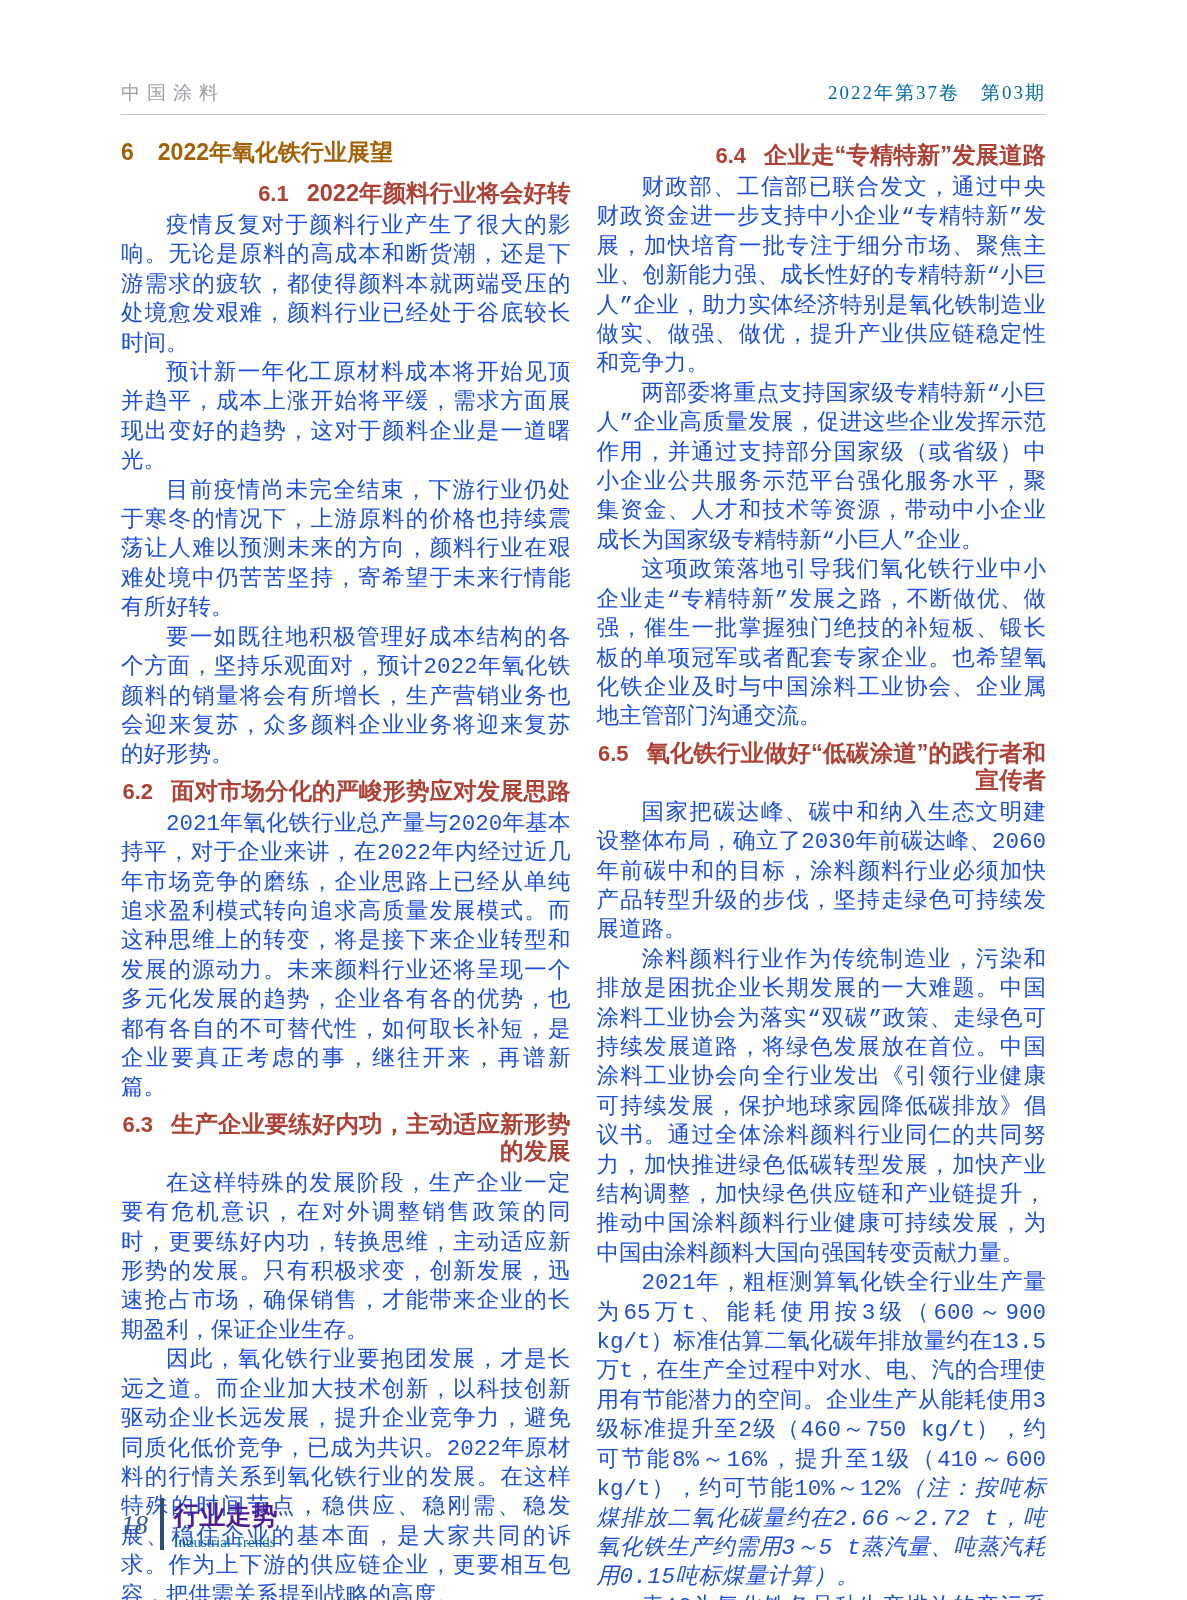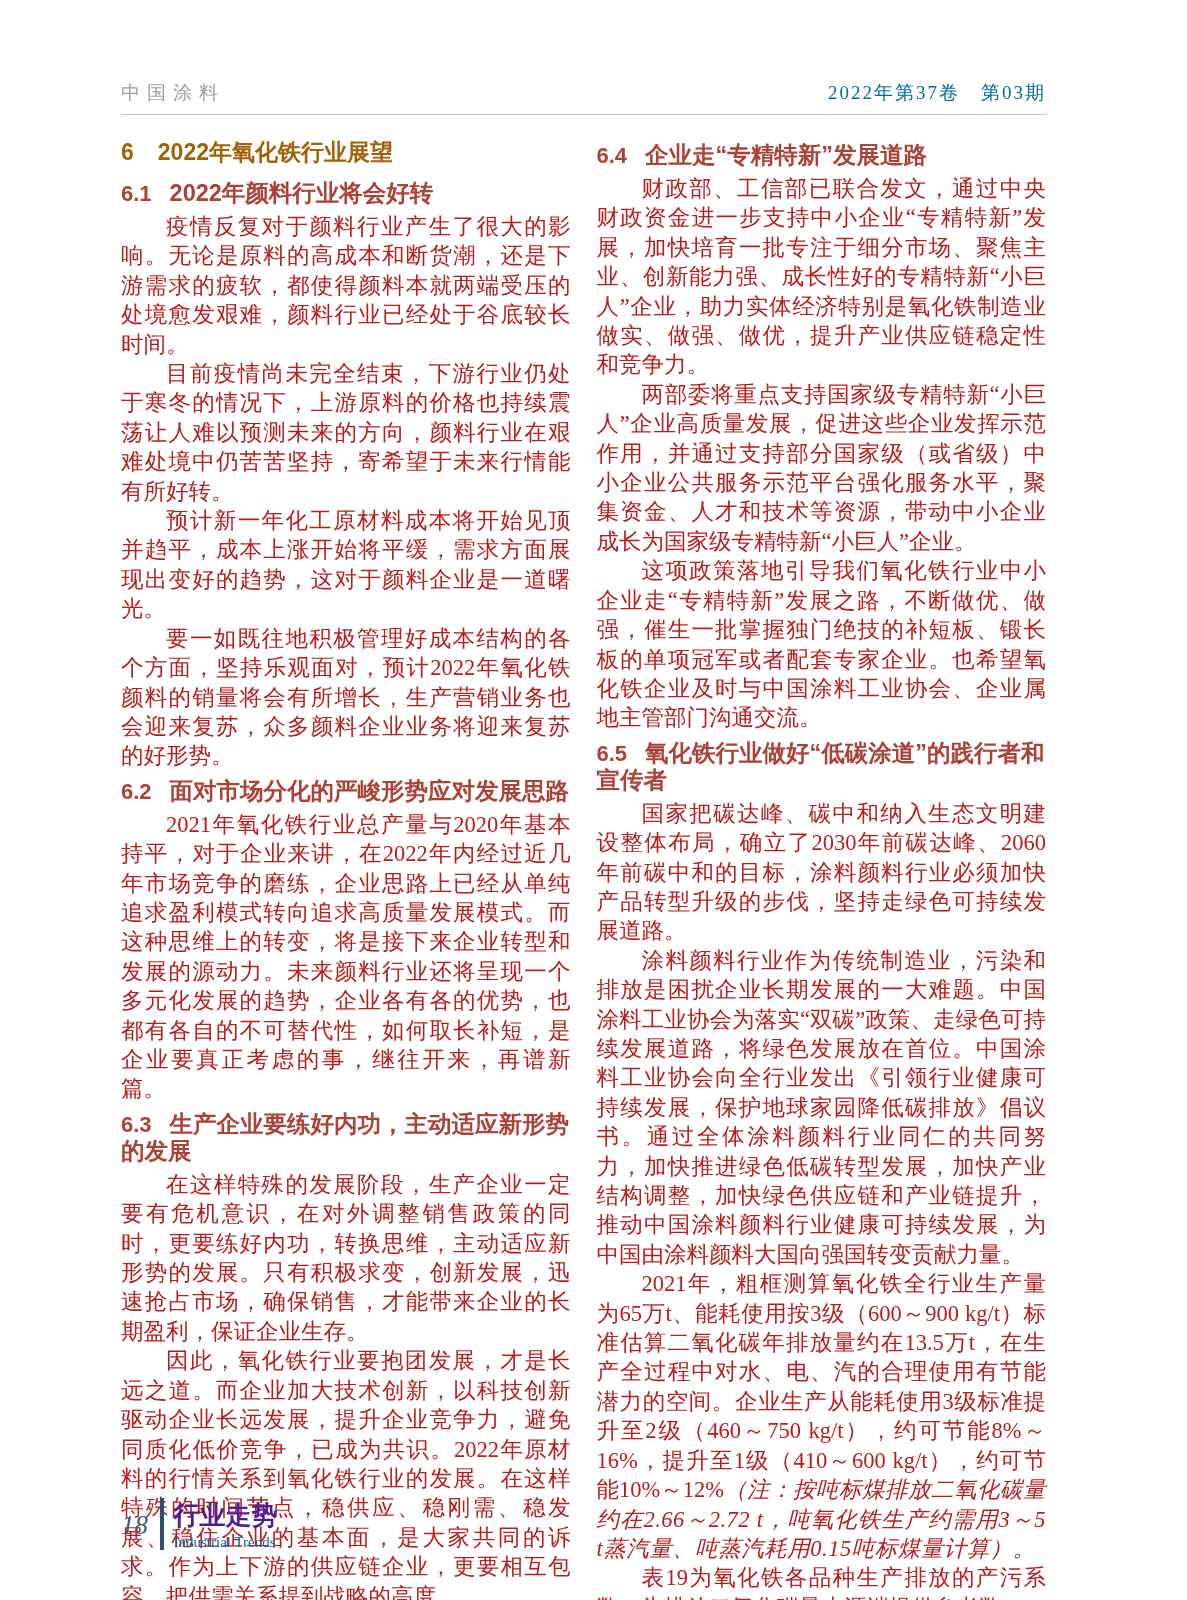--- a/index.html
+++ b/index.html
@@ -50,28 +50,30 @@
     margin: 2px 0 12px 0;
   }
   .article-title .no { margin-right: 24px; }
   .sec-head {
     font-family: "Liberation Sans", "DejaVu Sans", sans-serif;
     font-weight: bold;
     font-size: 23.5px;
     color: #ad4136;
     margin: 7px 0 5px 0;
     line-height: 1.15;
+    text-align: right;
   }
   .sec-head .no { margin-right: 18px; font-size: 22px; }
   .col p {
     font-size: 22.5px;
     line-height: 29.4px;
     text-align: justify;
     text-indent: 2em;
-    color: #b91c1c;
+    color: #1d4ed8;
+    font-family: Liberation Mono, monospace;
   }
   .note {
     font-style: italic;
     letter-spacing: 0.5px;
   }
   
   .pg-footer {
     position: absolute;
     left: 0; top: 1498px;
     display: flex;
@@ -113,22 +115,22 @@
     <span class="issue-info">2022年第37卷　第03期</span>
   </header>
 
   <main class="content">
 
     <div class="col">
       <h1 class="article-title"><span class="no">6</span><span>2022年氧化铁行业展望</span></h1>
 
       <h2 class="sec-head"><span class="no">6.1</span><span>2022年颜料行业将会好转</span></h2>
       <p>疫情反复对于颜料行业产生了很大的影响。无论是原料的高成本和断货潮，还是下游需求的疲软，都使得颜料本就两端受压的处境愈发艰难，颜料行业已经处于谷底较长时间。</p>
+      <p>预计新一年化工原材料成本将开始见顶并趋平，成本上涨开始将平缓，需求方面展现出变好的趋势，这对于颜料企业是一道曙光。</p>
       <p>目前疫情尚未完全结束，下游行业仍处于寒冬的情况下，上游原料的价格也持续震荡让人难以预测未来的方向，颜料行业在艰难处境中仍苦苦坚持，寄希望于未来行情能有所好转。</p>
-      <p>预计新一年化工原材料成本将开始见顶并趋平，成本上涨开始将平缓，需求方面展现出变好的趋势，这对于颜料企业是一道曙光。</p>
       <p>要一如既往地积极管理好成本结构的各个方面，坚持乐观面对，预计2022年氧化铁颜料的销量将会有所增长，生产营销业务也会迎来复苏，众多颜料企业业务将迎来复苏的好形势。</p>
 
       <h2 class="sec-head"><span class="no">6.2</span><span>面对市场分化的严峻形势应对发展思路</span></h2>
       <p>2021年氧化铁行业总产量与2020年基本持平，对于企业来讲，在2022年内经过近几年市场竞争的磨练，企业思路上已经从单纯追求盈利模式转向追求高质量发展模式。而这种思维上的转变，将是接下来企业转型和发展的源动力。未来颜料行业还将呈现一个多元化发展的趋势，企业各有各的优势，也都有各自的不可替代性，如何取长补短，是企业要真正考虑的事，继往开来，再谱新篇。</p>
 
       <h2 class="sec-head"><span class="no">6.3</span><span>生产企业要练好内功，主动适应新形势的发展</span></h2>
       <p>在这样特殊的发展阶段，生产企业一定要有危机意识，在对外调整销售政策的同时，更要练好内功，转换思维，主动适应新形势的发展。只有积极求变，创新发展，迅速抢占市场，确保销售，才能带来企业的长期盈利，保证企业生存。</p>
       <p>因此，氧化铁行业要抱团发展，才是长远之道。而企业加大技术创新，以科技创新驱动企业长远发展，提升企业竞争力，避免同质化低价竞争，已成为共识。2022年原材料的行情关系到氧化铁行业的发展。在这样特殊的时间节点，稳供应、稳刚需、稳发展、稳住企业的基本面，是大家共同的诉求。作为上下游的供应链企业，更要相互包容，把供需关系提到战略的高度。</p>
     </div>
 

